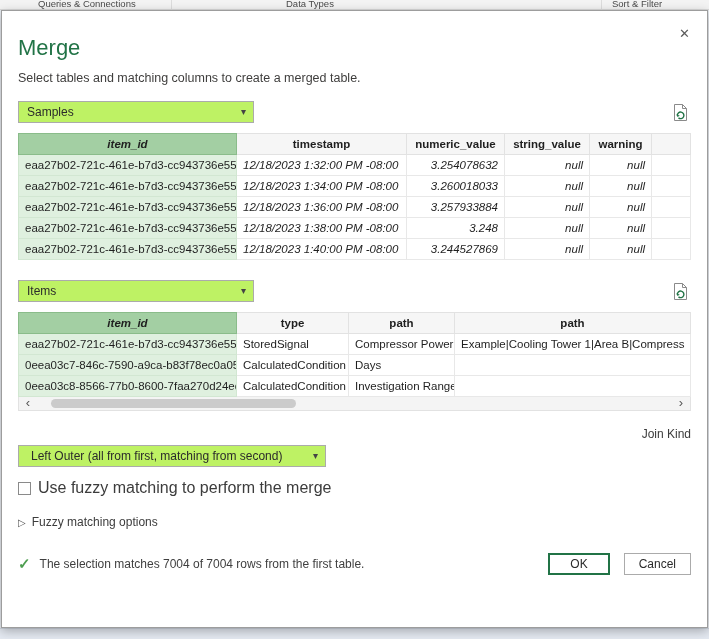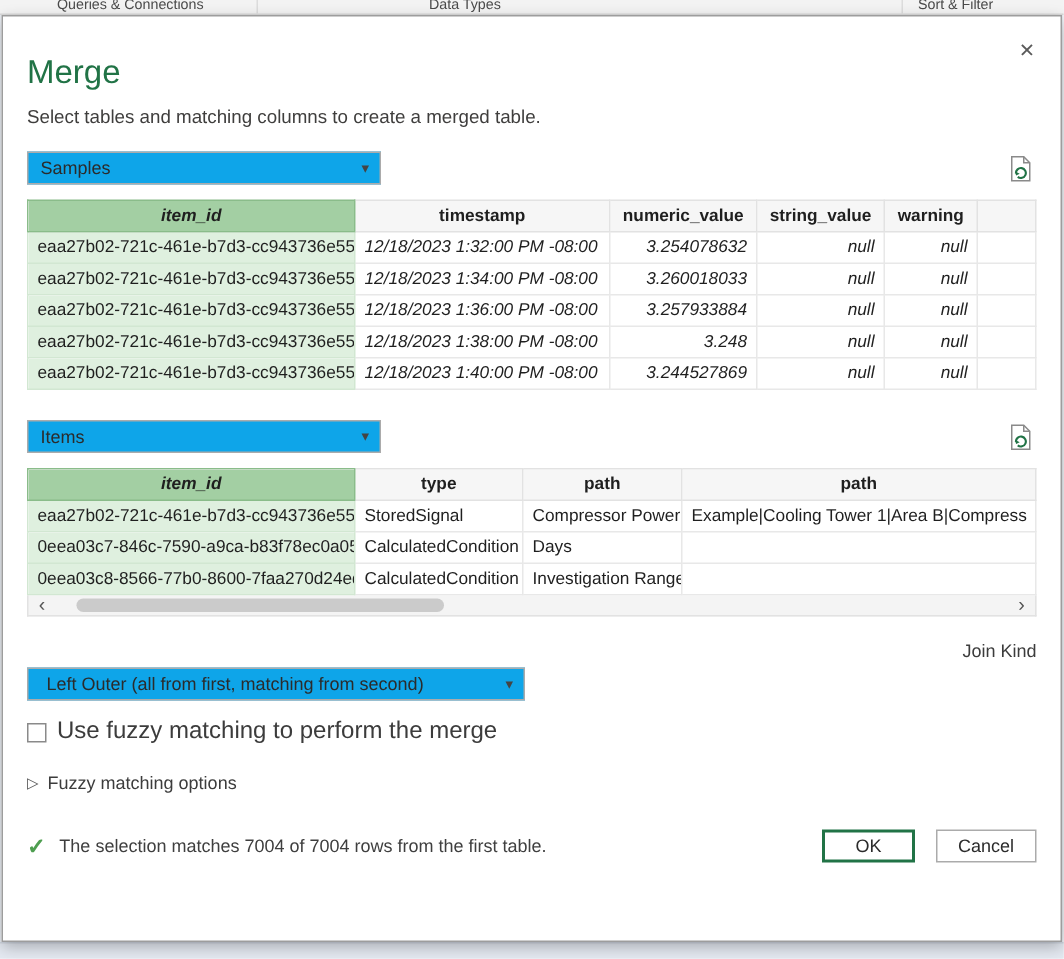--- a/index.html
+++ b/index.html
@@ -38,26 +38,26 @@
     cursor:pointer; line-height:14px; padding:2px;
   }
   h1.title { margin-top:24px; font-size:22px; font-weight:400; color:#217346; }
   .subtitle { margin-top:10px; font-size:12.5px; color:#3f3e3d; }
 
   .picker-row { display:flex; justify-content:space-between; align-items:center; }
   .picker-row.first { margin-top:16px; }
   .picker-row.second { margin-top:20px; }
 
   .select {
-    width:236px; height:22px; background:#0ea5e9; border:1px solid #ababab;
+    width:236px; height:22px; background:#bef264; border:1px solid #ababab;
     font-size:12px; color:#2b2b2b; display:flex; align-items:center;
     padding:0 20px 0 8px; position:relative; cursor:pointer;
   }
   .select .arrow { position:absolute; right:7px; top:4px; font-size:10px; color:#444; }
-  .select.join { width:332px;padding-left:12px; }
+  .select.join { width:308px;padding-left:12px; }
 
   .refresh-icon { width:18px; height:19px; cursor:pointer; margin-right:2px; }
 
   
   table.preview {
     width:100%; margin-top:10px; border-collapse:collapse; table-layout:fixed;
     font-size:11.5px; color:#1f1f1f;
   }
   table.preview th {
     height:21px; background:#f6f6f6; border:1px solid #e2e2e2;

